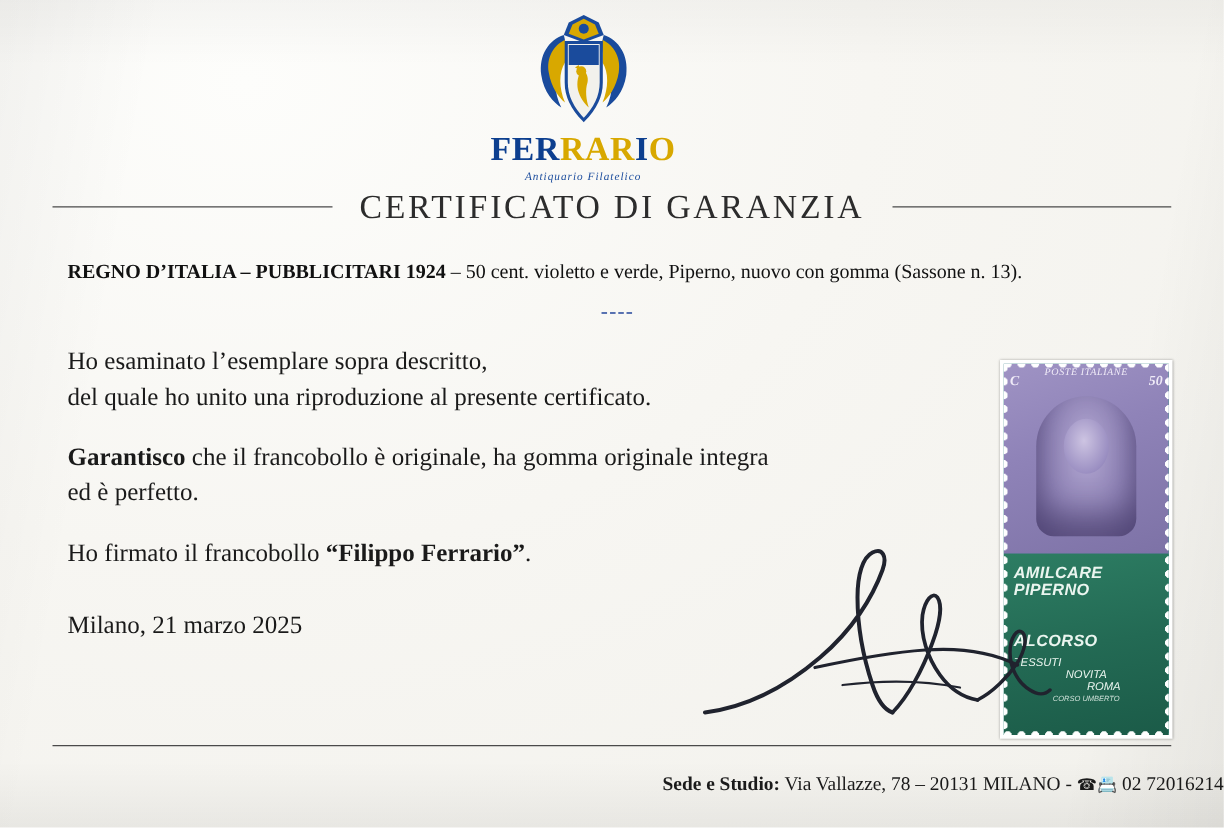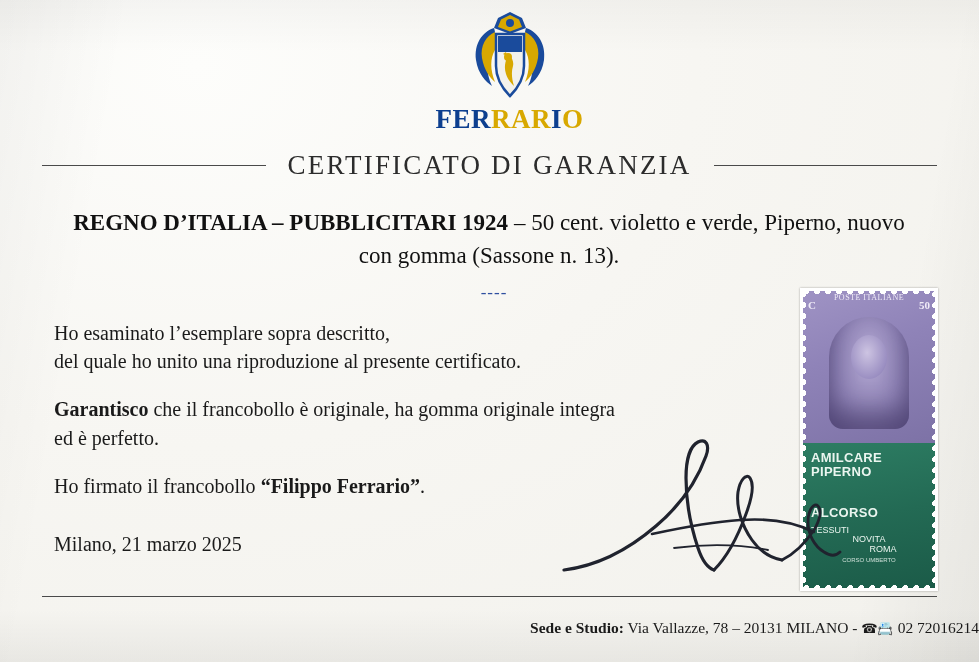--- a/index.html
+++ b/index.html
@@ -32,21 +32,20 @@
     pointer-events: none;
   }
 
   
   .header {
     position: absolute;
     top: 8px;
     left: 0;
     width: 933px;
     text-align: center;
-    padding-left: 43px;
   }
   .crest {
     display: block;
     margin: 0 auto;
   }
   .brand {
     margin-top: 2px;
     font-family: "Liberation Serif", serif;
     font-weight: bold;
     font-size: 27px;
@@ -91,25 +90,24 @@
   }
 
   
   .body-area {
     position: absolute;
     top: 206px;
     left: 54px;
     width: 880px;
   }
   .subject {
-    font-size: 23px;
+    font-size: 16px;
     line-height: 1.45;
     color: #111;
     max-width: 870px;
-    text-align: center;
   }
   .subject b { font-weight: bold; }
 
   .dashes {
     text-align: center;
     margin: 10px 0 4px 0;
     color: #2f4fa0;
     font-size: 17px;
     letter-spacing: 1px;
     width: 880px;
@@ -141,20 +139,21 @@
     padding: 3px;
     box-sizing: border-box;
     box-shadow: 0 0 2px rgba(0,0,0,0.35);
   }
   .stamp {
     position: relative;
     width: 132px;
     height: 297px;
     overflow: hidden;
     background: #0f766e;
+    font-style: italic;
   }
   .stamp-top {
     position: absolute;
     top: 0; left: 0;
     width: 132px;
     height: 152px;
     background: linear-gradient(160deg, #9f93c4 0%, #8f83b8 40%, #7d72a6 100%);
   }
   .stamp-bottom {
     position: absolute;
@@ -292,20 +291,21 @@
       <path d="M34 26 H62 V58 C62 72 54 82 48 88 C42 82 34 72 34 58 Z" fill="#f2f1ec" stroke="#1a4b9c" stroke-width="2.5"></path>
       <path d="M36 28 H60 V44 H36 Z" fill="#1a4b9c"></path>
 
       <path d="M45 50 C43 54 42 60 44 66 C46 72 50 76 52 78 C50 72 49 64 51 58 C52 54 50 50 48 48 Z" fill="#d8a800"></path>
       <circle cx="46" cy="49" r="4" fill="#d8a800"></circle>
       <path d="M41 46 L44 44 L45 48 Z" fill="#d8a800"></path>
     </svg>
     <div class="brand">
       <span class="b1">FER</span><span class="b2">RAR</span><span class="b3">I</span><span class="b4">O</span>
     </div>
+    <div class="brand-sub">Antiquario Filatelico</div>
   </div>
 
   <div class="title-row">
     <div class="rule"></div>
     <div class="doc-title">CERTIFICATO DI GARANZIA</div>
     <div class="rule"></div>
   </div>
 
   <div class="body-area">
     <div class="subject">

